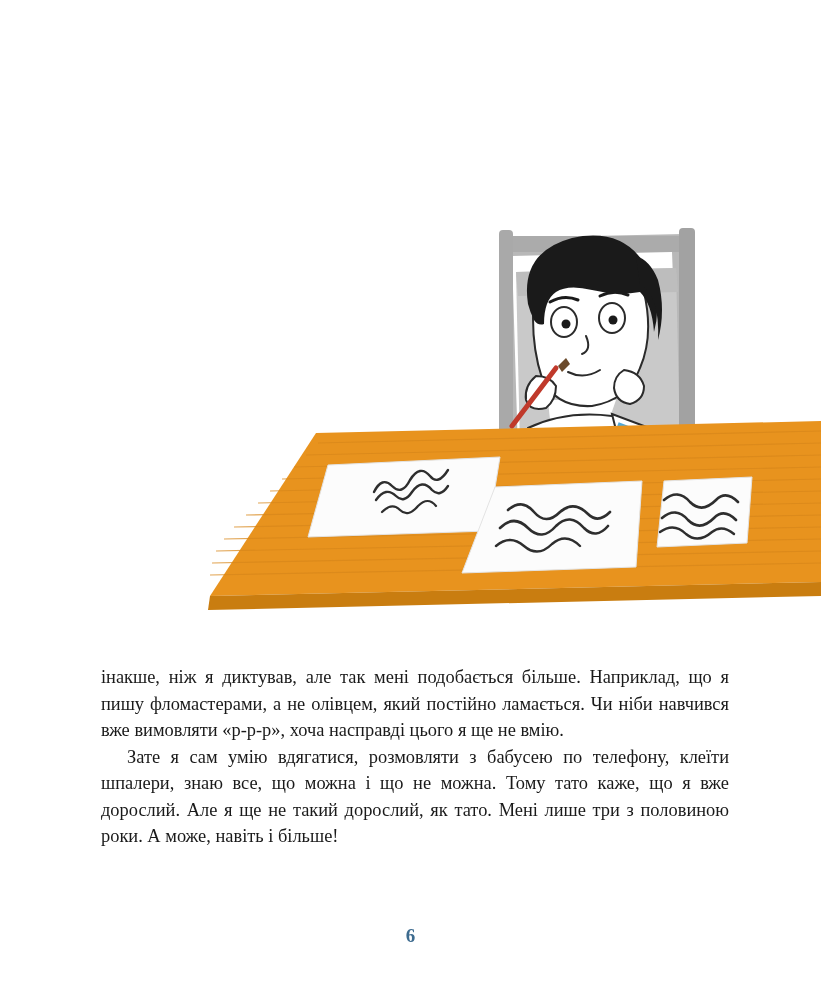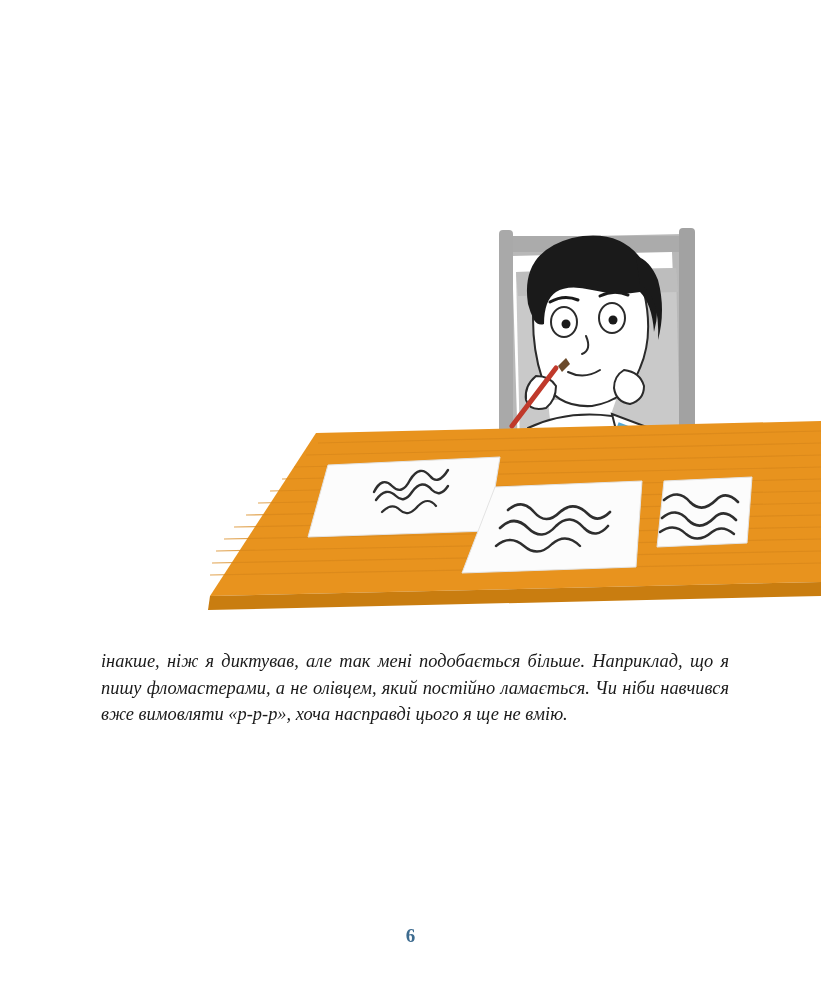--- a/index.html
+++ b/index.html
@@ -31,23 +31,22 @@
   .illo-svg {
     display: block;
     width: 821px;
     height: 430px;
   }
 
   
   .text-block {
     position: absolute;
     left: 101px;
-    top: 648px;
+    top: 664px;
     width: 628px;
-    font-style: italic;
   }
   .para {
     margin: 0;
     font-size: 18.4px;
     line-height: 26.5px;
     color: #1a1a1a;
     text-align: justify;
     text-justify: inter-word;
     font-family: "Liberation Serif", serif;
   }
@@ -166,17 +165,18 @@
         <path d="M664 300 q14 -12 26 2 q12 12 26 -2 q10 -10 22 2" fill="none" stroke="#2E2E2E" stroke-width="2.6" stroke-linecap="round"></path>
         <path d="M662 318 q14 -12 26 2 q12 12 26 -2 q10 -10 22 2" fill="none" stroke="#2E2E2E" stroke-width="2.6" stroke-linecap="round"></path>
         <path d="M660 332 q14 -10 26 2 q12 10 26 -2 q10 -8 22 2" fill="none" stroke="#2E2E2E" stroke-width="2.4" stroke-linecap="round"></path>
       </g>
 
     </svg>
   </div>
 
   <div class="text-block">
     <p class="para">інакше, ніж я диктував, але так мені подобається більше. Наприклад, що я пишу фломастерами, а не олівцем, який постійно ламається. Чи ніби навчився вже вимовляти «р-р-р», хоча насправді цього я ще не вмію.</p>
+    <p class="para indent">Зате я сам умію вдягатися, розмовляти з бабусею по телефону, клеїти шпалери, знаю все, що можна і що не можна. Тому тато каже, що я вже дорослий. Але я ще не такий дорослий, як тато. Мені лише три з половиною роки. А може, навіть і більше!</p>
   </div>
 
   <div class="folio">6</div>
 
 </div>
 
 </body></html>

